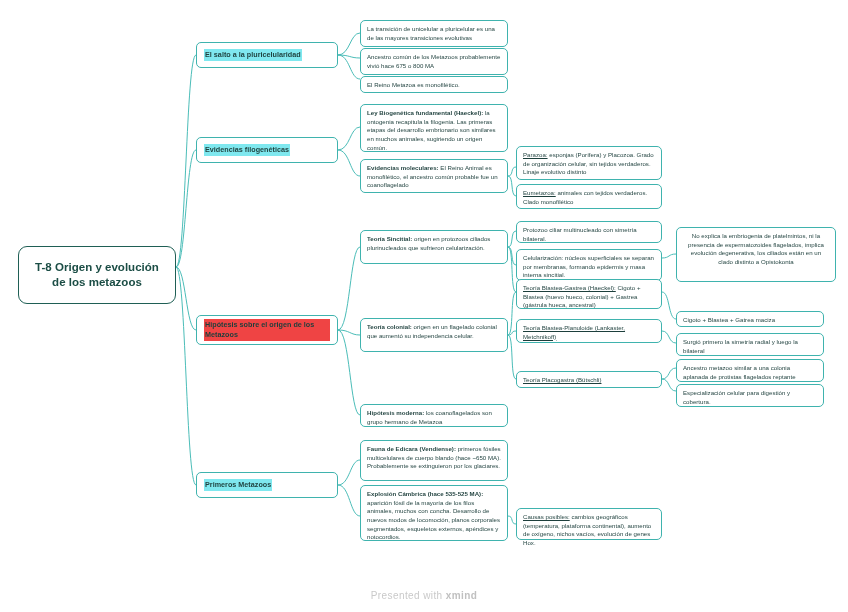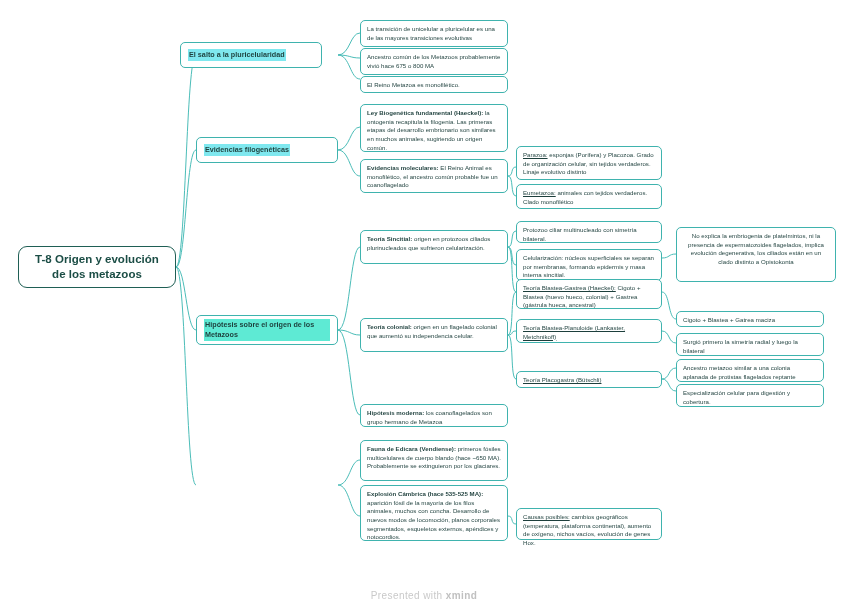--- a/index.html
+++ b/index.html
@@ -61,21 +61,21 @@
     font-weight: bold;
     display: flex;
     align-items: center;
     padding: 5px 7px;
   }
   .node.branch .hl {
     display: inline;
     padding: 1px 1px;
   }
   .hl-cyan { background: #7fe8ef; }
-  .hl-teal { background: #5eead4; }
+  .hl-teal { background: #ef4444; }
   .u { }
   .b { font-weight: bold; }
   .node.leaf .term {
     text-decoration: underline;
   }
   .footer {
     position: absolute;
     left: 0;
     top: 590px;
     width: 848px;
@@ -133,25 +133,25 @@
       <path d="M662,379 C670,379 668,368 676,368"></path>
       <path d="M662,379 C670,379 668,391 676,391"></path>
 
       <path d="M338,485 C350,485 350,460 360,460"></path>
       <path d="M338,485 C350,485 350,516 360,516"></path>
 
       <path d="M508,516 C514,516 510,524 516,524"></path>
     </g>
   </svg>
 
-  <div class="node root" style="left:18px; top:246px; width:158px; height:42px;">
+  <div class="node root" style="left:18px; top:246px; width:158px; height:58px;">
     <span>T-8 Origen y evolución de los metazoos</span>
   </div>
 
-  <div class="node branch" style="left:180px; top:42px; width:142px; height:26px;">
+  <div class="node branch" style="left:196px; top:42px; width:142px; height:26px;">
     <span class="hl hl-cyan">El salto a la pluricelularidad</span>
   </div>
 
   <div class="node leaf" style="left:360px; top:20px; width:148px; height:27px;">
     <span>La transición de unicelular a pluricelular es una de las mayores transiciones evolutivas</span>
   </div>
   <div class="node leaf" style="left:360px; top:48px; width:148px; height:27px;">
     <span>Ancestro común de los Metazoos probablemente vivió hace 675 o 800 MA</span>
   </div>
   <div class="node leaf" style="left:360px; top:76px; width:148px; height:17px;">
@@ -216,20 +216,23 @@
   <div class="node leaf" style="left:676px; top:333px; width:148px; height:23px;">
     <span>Surgió primero la simetría radial y luego la bilateral</span>
   </div>
   <div class="node leaf" style="left:676px; top:359px; width:148px; height:23px;">
     <span>Ancestro metazoo similar a una colonia aplanada de protistas flagelados reptante</span>
   </div>
   <div class="node leaf" style="left:676px; top:384px; width:148px; height:23px;">
     <span>Especialización celular para digestión y cobertura.</span>
   </div>
 
+  <div class="node branch" style="left:196px; top:472px; width:142px; height:26px;">
+    <span class="hl hl-cyan u">Primeros Metazoos</span>
+  </div>
 
   <div class="node leaf" style="left:360px; top:440px; width:148px; height:41px;">
     <span class="b">Fauna de Edicara (Vendiense):</span><span> primeros fósiles multicelulares de cuerpo blando (hace ~650 MA). Probablemente se extinguieron por los glaciares.</span>
   </div>
   <div class="node leaf" style="left:360px; top:485px; width:148px; height:56px;">
     <span class="b">Explosión Cámbrica (hace 535-525 MA):</span><span> aparición fósil de la mayoría de los filos animales, muchos con concha. Desarrollo de nuevos modos de locomoción, planos corporales segmentados, esqueletos externos, apéndices y notocordios.</span>
   </div>
   <div class="node leaf" style="left:516px; top:508px; width:146px; height:32px;">
     <span class="term">Causas posibles:</span><span> cambios geográficos (temperatura, plataforma continental), aumento de oxígeno, nichos vacíos, evolución de genes Hox.</span>
   </div>

